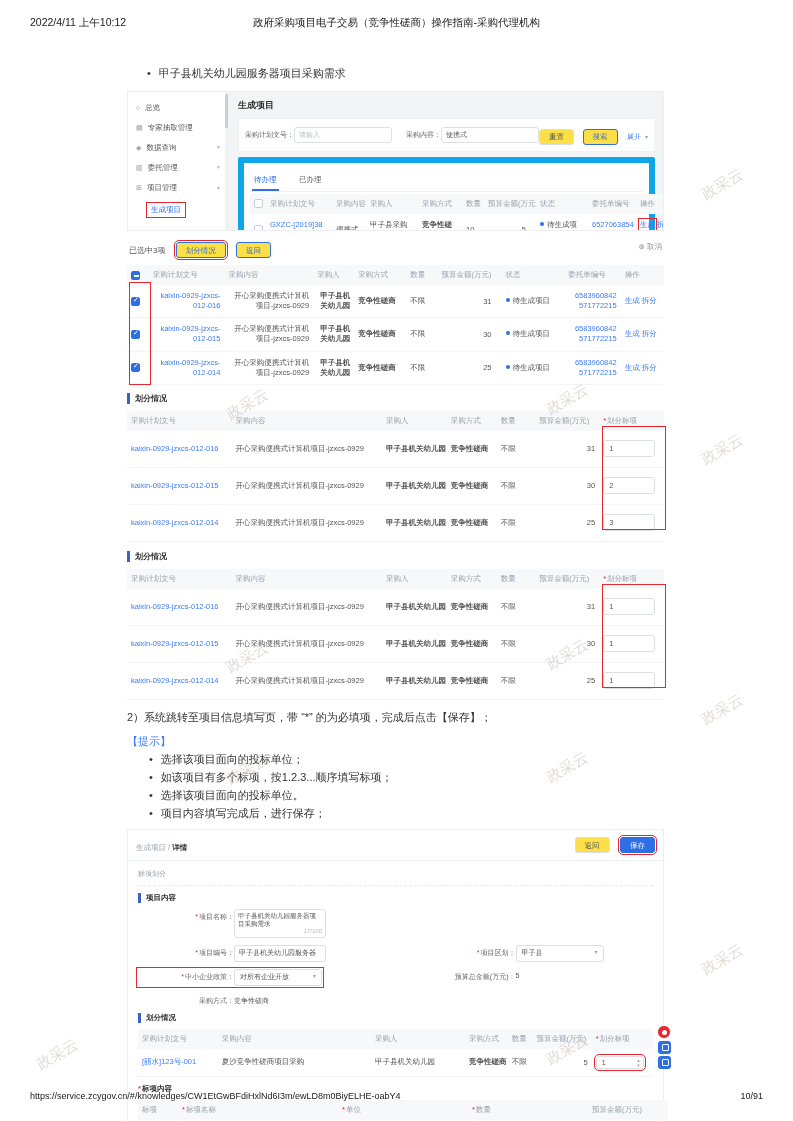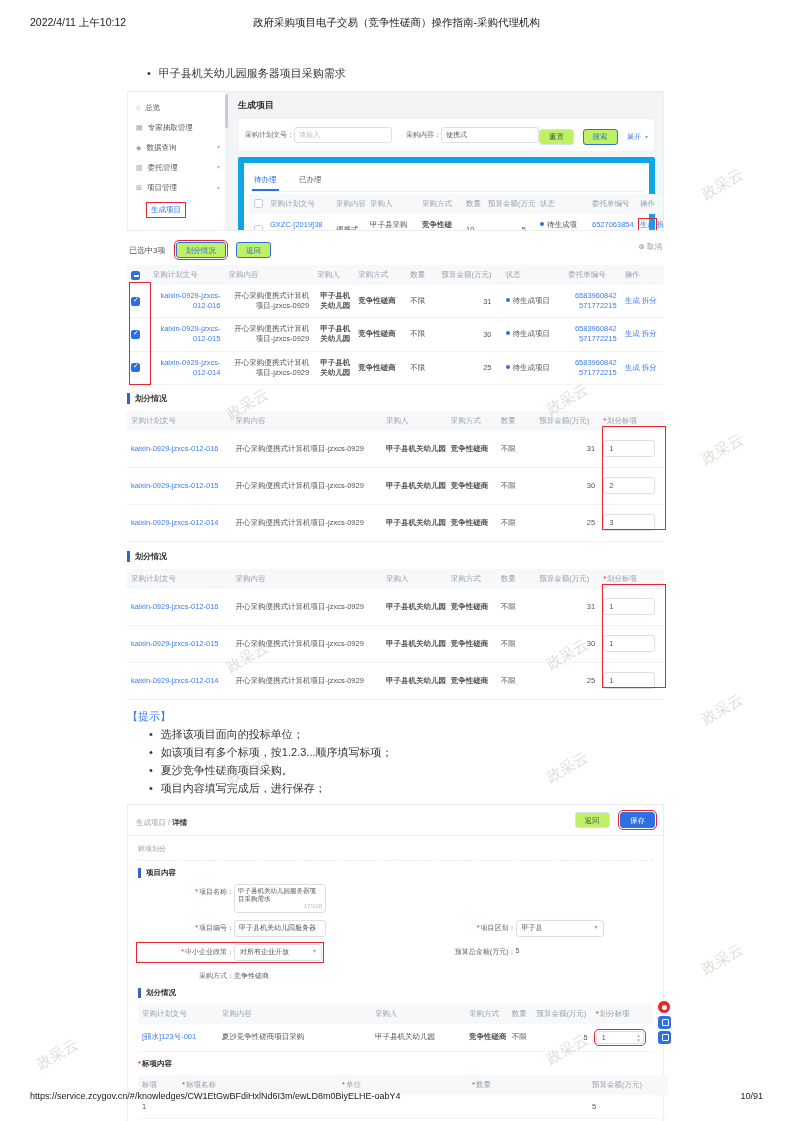--- a/index.html
+++ b/index.html
@@ -43,21 +43,21 @@
   
   .cb { display:inline-block; width:9px; height:9px; border:1px solid #c8cdd6; border-radius:2px; background:#fff; position:relative; vertical-align:middle; }
   .cb.checked { background:#2e6fe4; border-color:#2e6fe4; }
   .cb.checked::after { content:"✓"; position:absolute; left:1px; top:-2px; font-size:7px; color:#fff; }
   .cb.indet { background:#2e6fe4; border-color:#2e6fe4; }
   .cb.indet::after { content:""; position:absolute; left:1.5px; top:3.5px; width:5px; height:1.5px; background:#fff; }
 
   .dot { display:inline-block; width:4px; height:4px; border-radius:50%; background:#2e6fe4; margin-right:3px; vertical-align:1px; }
 
   
-  .btn { display:inline-block; border:1px solid #d9dee7; border-radius:3px; padding:2.5px 9px; font-size:7.5px; color:#555; background:#bef264; line-height:1.2; }
+  .btn { display:inline-block; border:1px solid #d9dee7; border-radius:3px; padding:2.5px 9px; font-size:7.5px; color:#555; background:#fde047; line-height:1.2; }
   .btn.blue-o { color:#2e6fe4; border-color:#2e6fe4; }
   .btn.primary { color:#fff; background:#2e6fe4; border-color:#2e6fe4; }
 
   .inp { display:inline-block; border:1px solid #dcdfe6; border-radius:3px; background:#fff; font-size:7px; color:#555; padding:2px 4px; }
   .ph { color:#b9bfc9; }
   .caret::after { content:"▾"; font-size:6px; color:#9aa3af; margin-left:4px; }
 
   
   .shot1 { height:140px; display:flex; margin-bottom:7px; }
   .shot1 .sidebar { width:101px; background:#fff; border-right:1px solid #eef0f3; position:relative; padding-top:6px; flex:none; }
@@ -402,25 +402,26 @@
         <td style="font-weight:bold;">竞争性磋商</td>
         <td>不限</td>
         <td class="num">25</td>
         <td><span class="mini-inp">1</span></td>
       </tr>
     </tbody>
       </table>
     <div class="col-ann" style="right:-2px; top:33px; width:64px; height:104px;"></div>
   </div>
 
+  <div class="steps">2）系统跳转至项目信息填写页，带 “*” 的为必填项，完成后点击【保存】；</div>
   <div class="tip-title">【提示】</div>
   <ul class="tips">
     <li>选择该项目面向的投标单位；</li>
     <li>如该项目有多个标项，按1.2.3...顺序填写标项；</li>
-    <li>夏沙竞争性磋商项目采购。</li>
+    <li>选择该项目面向的投标单位。</li>
     <li>项目内容填写完成后，进行保存；</li>
   </ul>
 
   <div class="shot shot2">
     <div class="crumb-bar">
       <span class="crumb">
         <span>生成项目</span>
         <span>/</span>
         <span class="cur">详情</span>
       </span>

